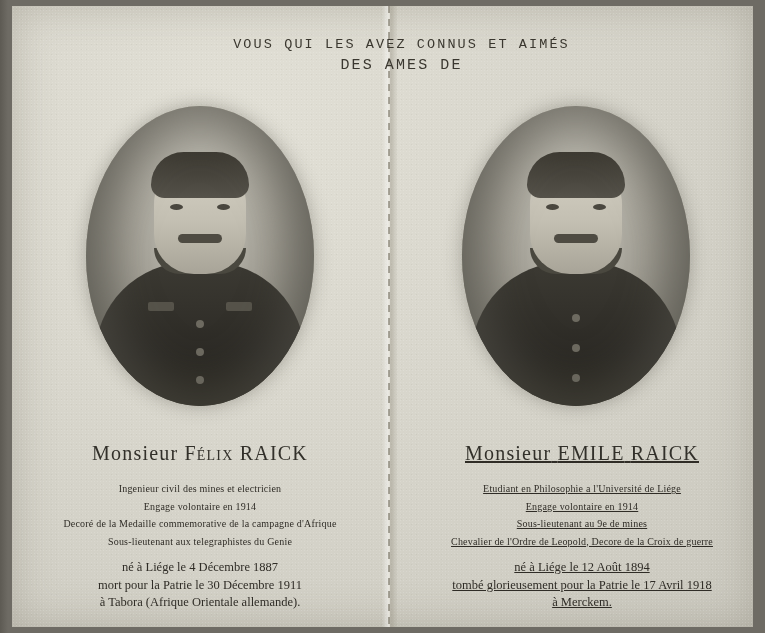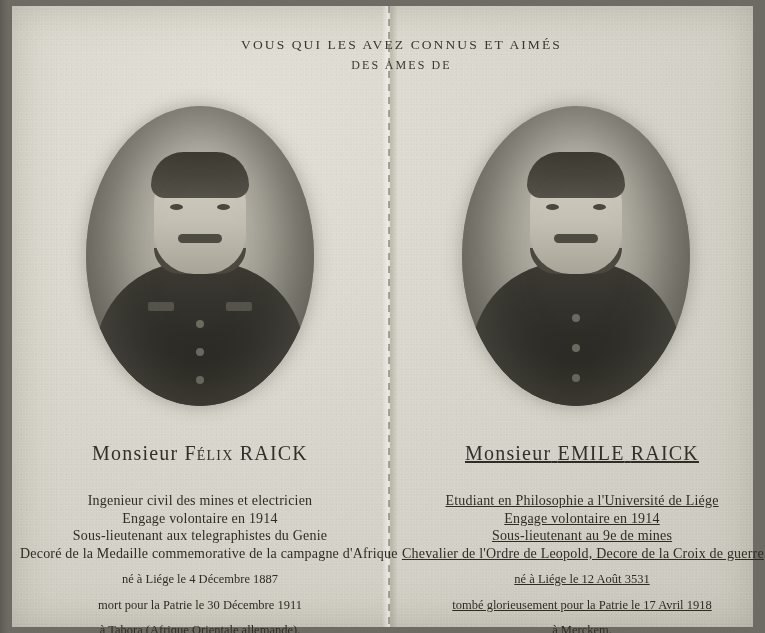--- a/index.html
+++ b/index.html
@@ -77,26 +77,26 @@
     width: 741px;
     text-align: center;
     color: #3a372f;
   }
   .header div {
     letter-spacing: 2.1px;
     font-size: 13.5px;
     line-height: 21px;
     font-variant: small-caps;
     text-transform: uppercase;
-    font-family: Liberation Serif, serif;
+    font-family: Liberation Mono, monospace;
     padding-left: 38px;
   }
   .header .l1 { font-size: 13.5px; }
   .header .l2 { font-size: 13px; }
-  .header .l3 { font-size: 12px; }
+  .header .l3 { font-size: 15px; }
 
   .portrait-wrap {
     position: absolute;
     top: 100px;
     width: 280px;
     height: 320px;
   }
   .portrait-wrap.left  { left: 48px; }
   .portrait-wrap.right { left: 424px; }
 
@@ -208,32 +208,32 @@
   .name {
     font-size: 20px;
     letter-spacing: 1.2px;
     line-height: 30px;
     font-family: "Liberation Serif", serif;
     color: #32302a;
     white-space: nowrap;
   }
   .name .given { font-variant: small-caps; }
   .sub {
-    margin-top: 24px;
-    font-size: 14px;
+    margin-top: 12px;
+    font-size: 10px;
     line-height: 17.5px;
     letter-spacing: 0.2px;
   }
   .sub .l { display: block; white-space: nowrap; }
   .dates {
     margin-top: 9px;
     font-size: 12.5px;
     line-height: 17.5px;
   }
-  .dates .l { display: block; white-space: nowrap; margin-top: 8px; }
+  .dates .l { display: block; white-space: nowrap; }
 </style>
 </head>
 <body>
 
 <div class="page">
   <div class="scan-border"></div>
 
   <div class="card">
     <div class="grain"></div>
     <div class="fold"></div>
@@ -281,22 +281,22 @@
 
     <div class="caption left">
       <div class="name">
         <span>Monsieur</span>
         <span class="given">Félix</span>
         <span>RAICK</span>
       </div>
       <div class="sub">
         <span class="l">Ingenieur civil des mines et electricien</span>
         <span class="l">Engage volontaire en 1914</span>
+        <span class="l">Decoré de la Medaille commemorative de la campagne d'Afrique</span>
         <span class="l">Sous-lieutenant aux telegraphistes du Genie</span>
-        <span class="l">Decoré de la Medaille commemorative de la campagne d'Afrique</span>
       </div>
       <div class="dates">
         <span class="l">né à Liége le 4 Décembre 1887</span>
         <span class="l">mort pour la Patrie le 30 Décembre 1911</span>
         <span class="l">à Tabora (Afrique Orientale allemande).</span>
       </div>
     </div>
 
     <div class="caption right">
       <div class="name">
@@ -304,20 +304,20 @@
         <span class="given">EMILE</span>
         <span>RAICK</span>
       </div>
       <div class="sub">
         <span class="l">Etudiant en Philosophie a l'Université de Liége</span>
         <span class="l">Engage volontaire en 1914</span>
         <span class="l">Sous-lieutenant au 9e de mines</span>
         <span class="l">Chevalier de l'Ordre de Leopold, Decore de la Croix de guerre</span>
       </div>
       <div class="dates">
-        <span class="l">né à Liége le 12 Août 3531</span>
+        <span class="l">né à Liége le 12 Août 1894</span>
         <span class="l">tombé glorieusement pour la Patrie le 17 Avril 1918</span>
         <span class="l">à Merckem.</span>
       </div>
     </div>
 
   </div>
 </div>
 
 </body></html>

